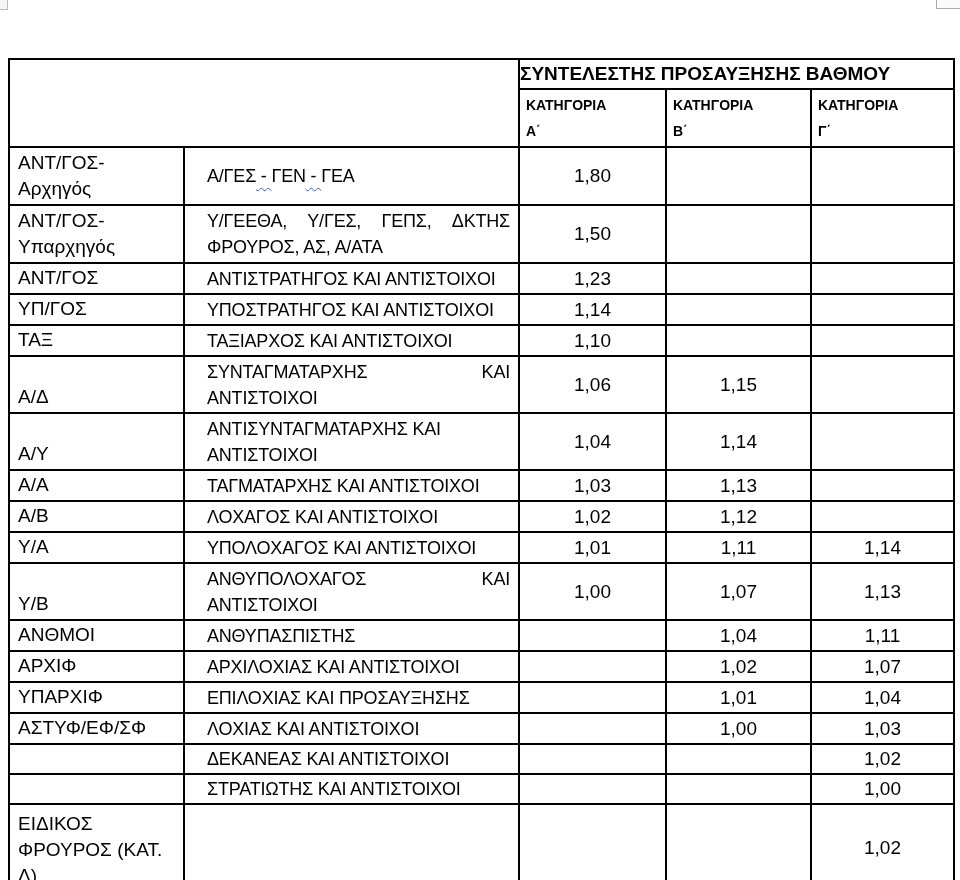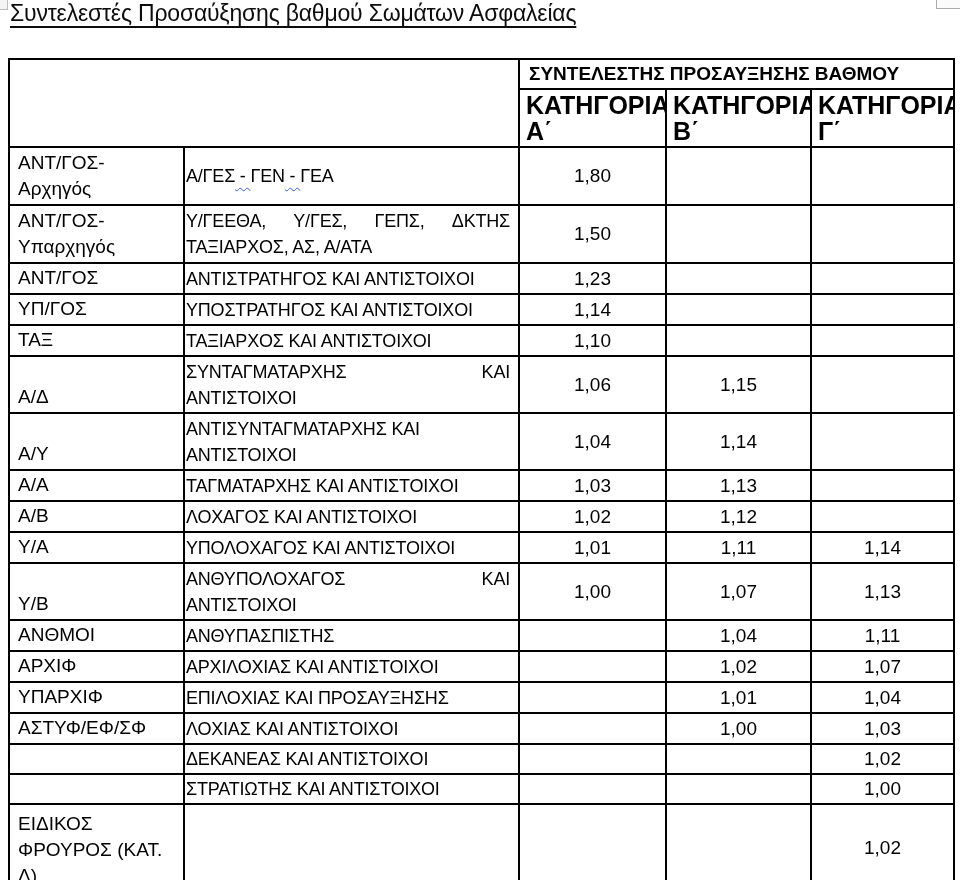--- a/index.html
+++ b/index.html
@@ -50,44 +50,44 @@
   table.coef td, table.coef th {
     border: 2px solid #000000;
     overflow: hidden;
     box-sizing: border-box;
   }
   th.span-head {
     font-size: 19px;
     font-weight: 700;
     text-align: left;
     vertical-align: middle;
-    padding: 0 9px;
+    padding: 0 0;
     white-space: nowrap;
   }
   th.cat-head {
-    font-size: 25px;
+    font-size: 14px;
     font-weight: 700;
     text-align: left;
     vertical-align: top;
     padding: 2px 6px;
     line-height: 26px;
   }
   td.rank {
     font-size: 19px;
     line-height: 26px;
     vertical-align: bottom;
     padding: 1px 20px 2px 8px;
     white-space: nowrap;
   }
   td.desc {
     font-size: 18px;
     letter-spacing: -0.2px;
     line-height: 26px;
     vertical-align: middle;
-    padding: 1px 8px 1px 1px;
+    padding: 1px 8px 1px 22px;
     white-space: nowrap;
   }
   td.desc .jline {
     display: flex;
     justify-content: space-between;
     white-space: nowrap;
     gap: 12px;
   }
   td.val {
     font-size: 19px;
@@ -102,21 +102,20 @@
   }
 </style>
 </head>
 <body>
 
 <div id="page">
 
   <div class="corner-tl"></div>
   <div class="corner-tr"></div>
 
-  <h1 class="doc-title">Συντελεστές Προσαύξησης βαθμού Σωμάτων Ασφαλείας</h1>
 
   <table class="coef">
     <colgroup>
       <col style="width:175px">
       <col style="width:335px">
       <col style="width:147px">
       <col style="width:145px">
       <col style="width:143px">
     </colgroup>
     <thead>
@@ -155,21 +154,21 @@
             <div>ΑΝΤ/ΓΟΣ-</div>
             <div>Υπαρχηγός</div>
           </td>
           <td class="desc">
             <div class="jline">
               <span>Υ/ΓΕΕΘΑ,</span>
               <span>Υ/ΓΕΣ,</span>
               <span>ΓΕΠΣ,</span>
               <span>ΔΚΤΗΣ</span>
             </div>
-            <div>ΤΑΞΙΑΡΧΟΣ, ΑΣ, Α/ΑΤΑ</div>
+            <div>ΦΡΟΥΡΟΣ, ΑΣ, Α/ΑΤΑ</div>
           </td>
           <td class="val">1,50</td>
           <td class="val"></td>
           <td class="val"></td>
         </tr>
         <tr style="height: 29px;">
           <td class="rank">ΑΝΤ/ΓΟΣ</td>
           <td class="desc">ΑΝΤΙΣΤΡΑΤΗΓΟΣ ΚΑΙ ΑΝΤΙΣΤΟΙΧΟΙ</td>
           <td class="val">1,23</td>
           <td class="val"></td>

